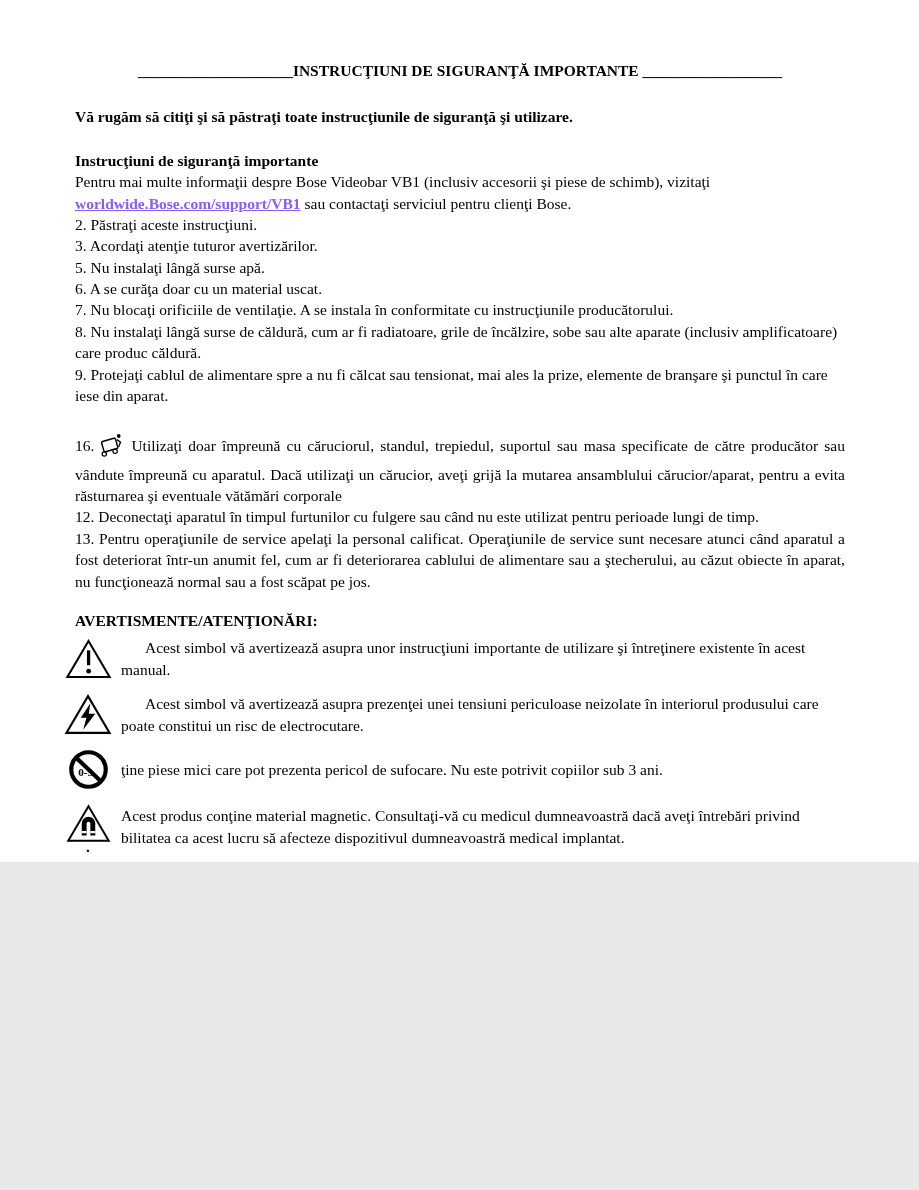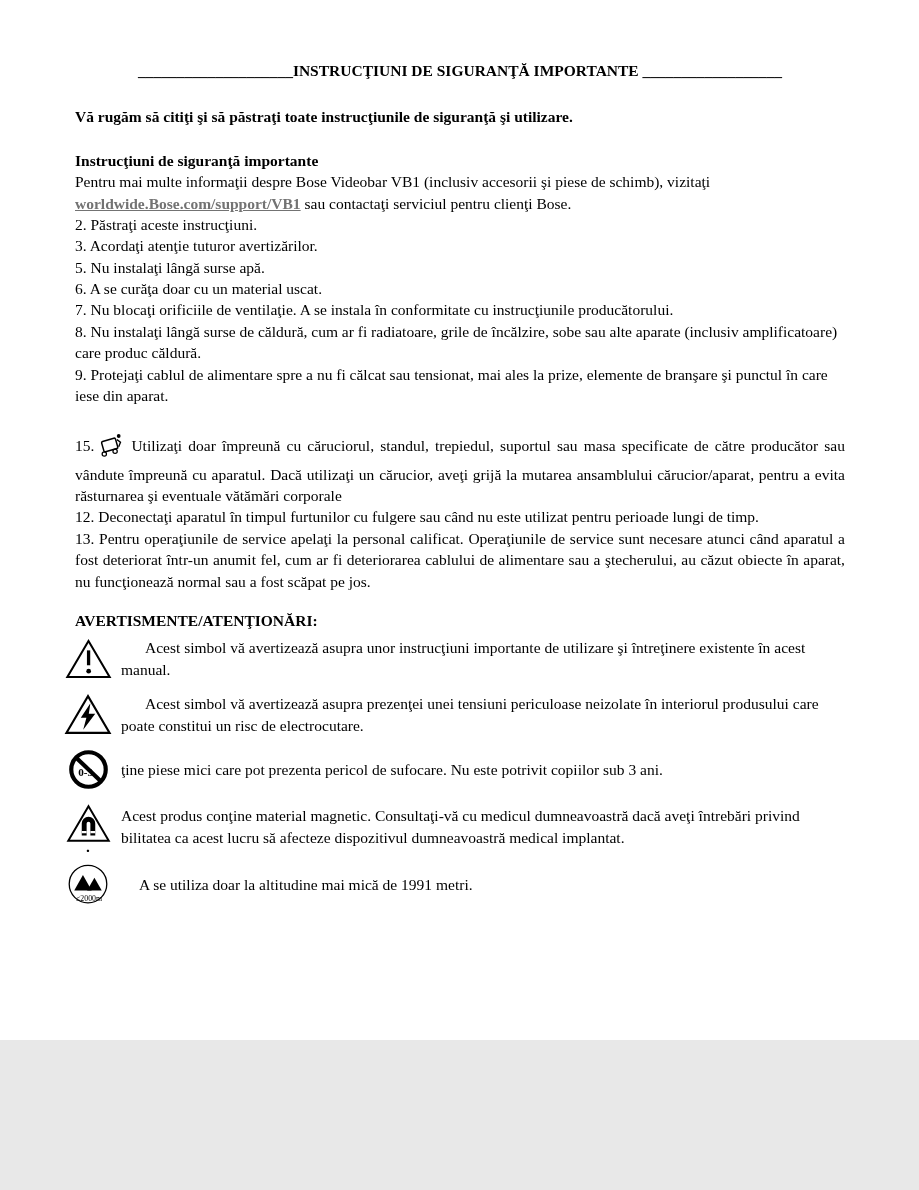--- a/index.html
+++ b/index.html
@@ -1,27 +1,27 @@
 <!DOCTYPE html>
 <html><head>
 <meta charset="utf-8">
 <style>
   * { margin:0; padding:0; box-sizing:border-box; }
   html,body { background:#e8e8e8; }
   .page {
-    width:919px; height:1040px; background:#ffffff; position:relative;
+    width:919px; height:862px; background:#ffffff; position:relative;
     margin:0 auto; overflow:hidden; color:#000;
     font-family:"Liberation Serif","DejaVu Serif",serif;
     font-size:15.5px; line-height:1.38;
   }
   .content { padding:60px 74px 0 75px; }
   .title-line { text-align:center; font-weight:bold; margin-bottom:25px; white-space:nowrap; }
   .intro-bold { font-weight:bold; margin-bottom:22px; }
   .section-head { font-weight:bold; }
-  .link { font-weight:bold; text-decoration:underline; color:#737373; }
+  .link { font-weight:bold; text-decoration:underline; color:#8b5cf6; }
   p.ln { line-height:1.38; }
   .justify { text-align:justify; }
   .gap-sm { height:26px; }
   .gap-xs { height:18px; }
   .cart-icon-wrap { display:inline-block; vertical-align:-7px; margin:0 6px 0 4px; }
   .warn-head { font-weight:bold; margin-bottom:6px; }
   .warnings { margin-left:-16px; }
   .warn-row { display:flex; align-items:center; margin-bottom:13px; }
   .warn-icon { flex:0 0 58px; display:flex; flex-direction:column; align-items:center; justify-content:center; }
   .warn-text { flex:1; padding-left:4px; }
@@ -54,21 +54,21 @@
     <p class="ln">3. Acordaţi atenţie tuturor avertizărilor.</p>
     <p class="ln">5. Nu instalaţi lângă surse apă.</p>
     <p class="ln">6. A se curăţa doar cu un material uscat.</p>
     <p class="ln">7. Nu blocaţi orificiile de ventilaţie. A se instala în conformitate cu instrucţiunile producătorului.</p>
     <p class="ln">8. Nu instalaţi lângă surse de căldură, cum ar fi radiatoare, grile de încălzire, sobe sau alte aparate (inclusiv amplificatoare) care produc căldură.</p>
     <p class="ln">9. Protejaţi cablul de alimentare spre a nu fi călcat sau tensionat, mai ales la prize, elemente de branşare şi punctul în care iese din aparat.</p>
 
     <div class="gap-sm"></div>
 
     <p class="ln justify">
-      <span>15.</span><span class="cart-icon-wrap"><svg width="27" height="26" viewBox="0 0 30 28">
+      <span>16.</span><span class="cart-icon-wrap"><svg width="27" height="26" viewBox="0 0 30 28">
         <rect x="5" y="8" width="16" height="12" rx="1.5" transform="rotate(-16 13 14)" fill="none" stroke="#000" stroke-width="1.7"></rect>
         <circle cx="7" cy="24" r="2.4" fill="none" stroke="#000" stroke-width="1.4"></circle>
         <circle cx="19" cy="21" r="2.4" fill="none" stroke="#000" stroke-width="1.4"></circle>
         <circle cx="23" cy="4" r="2.1" fill="#000"></circle>
         <path d="M21 8 l4 3 l-2 5" stroke="#000" fill="none" stroke-width="1.5"></path>
       </svg></span><span>Utilizaţi doar împreună cu căruciorul, standul, trepiedul, suportul sau masa specificate de către producător sau vândute împreună cu aparatul. Dacă utilizaţi un cărucior, aveţi grijă la mutarea ansamblului cărucior/aparat, pentru a evita răsturnarea şi eventuale vătămări corporale</span>
     </p>
     <p class="ln justify">12. Deconectaţi aparatul în timpul furtunilor cu fulgere sau când nu este utilizat pentru perioade lungi de timp.</p>
     <p class="ln justify">13. Pentru operaţiunile de service apelaţi la personal calificat. Operaţiunile de service sunt necesare atunci când aparatul a fost deteriorat într-un anumit fel, cum ar fi deteriorarea cablului de alimentare sau a ştecherului, au căzut obiecte în aparat, nu funcţionează normal sau a fost scăpat pe jos.</p>
 

